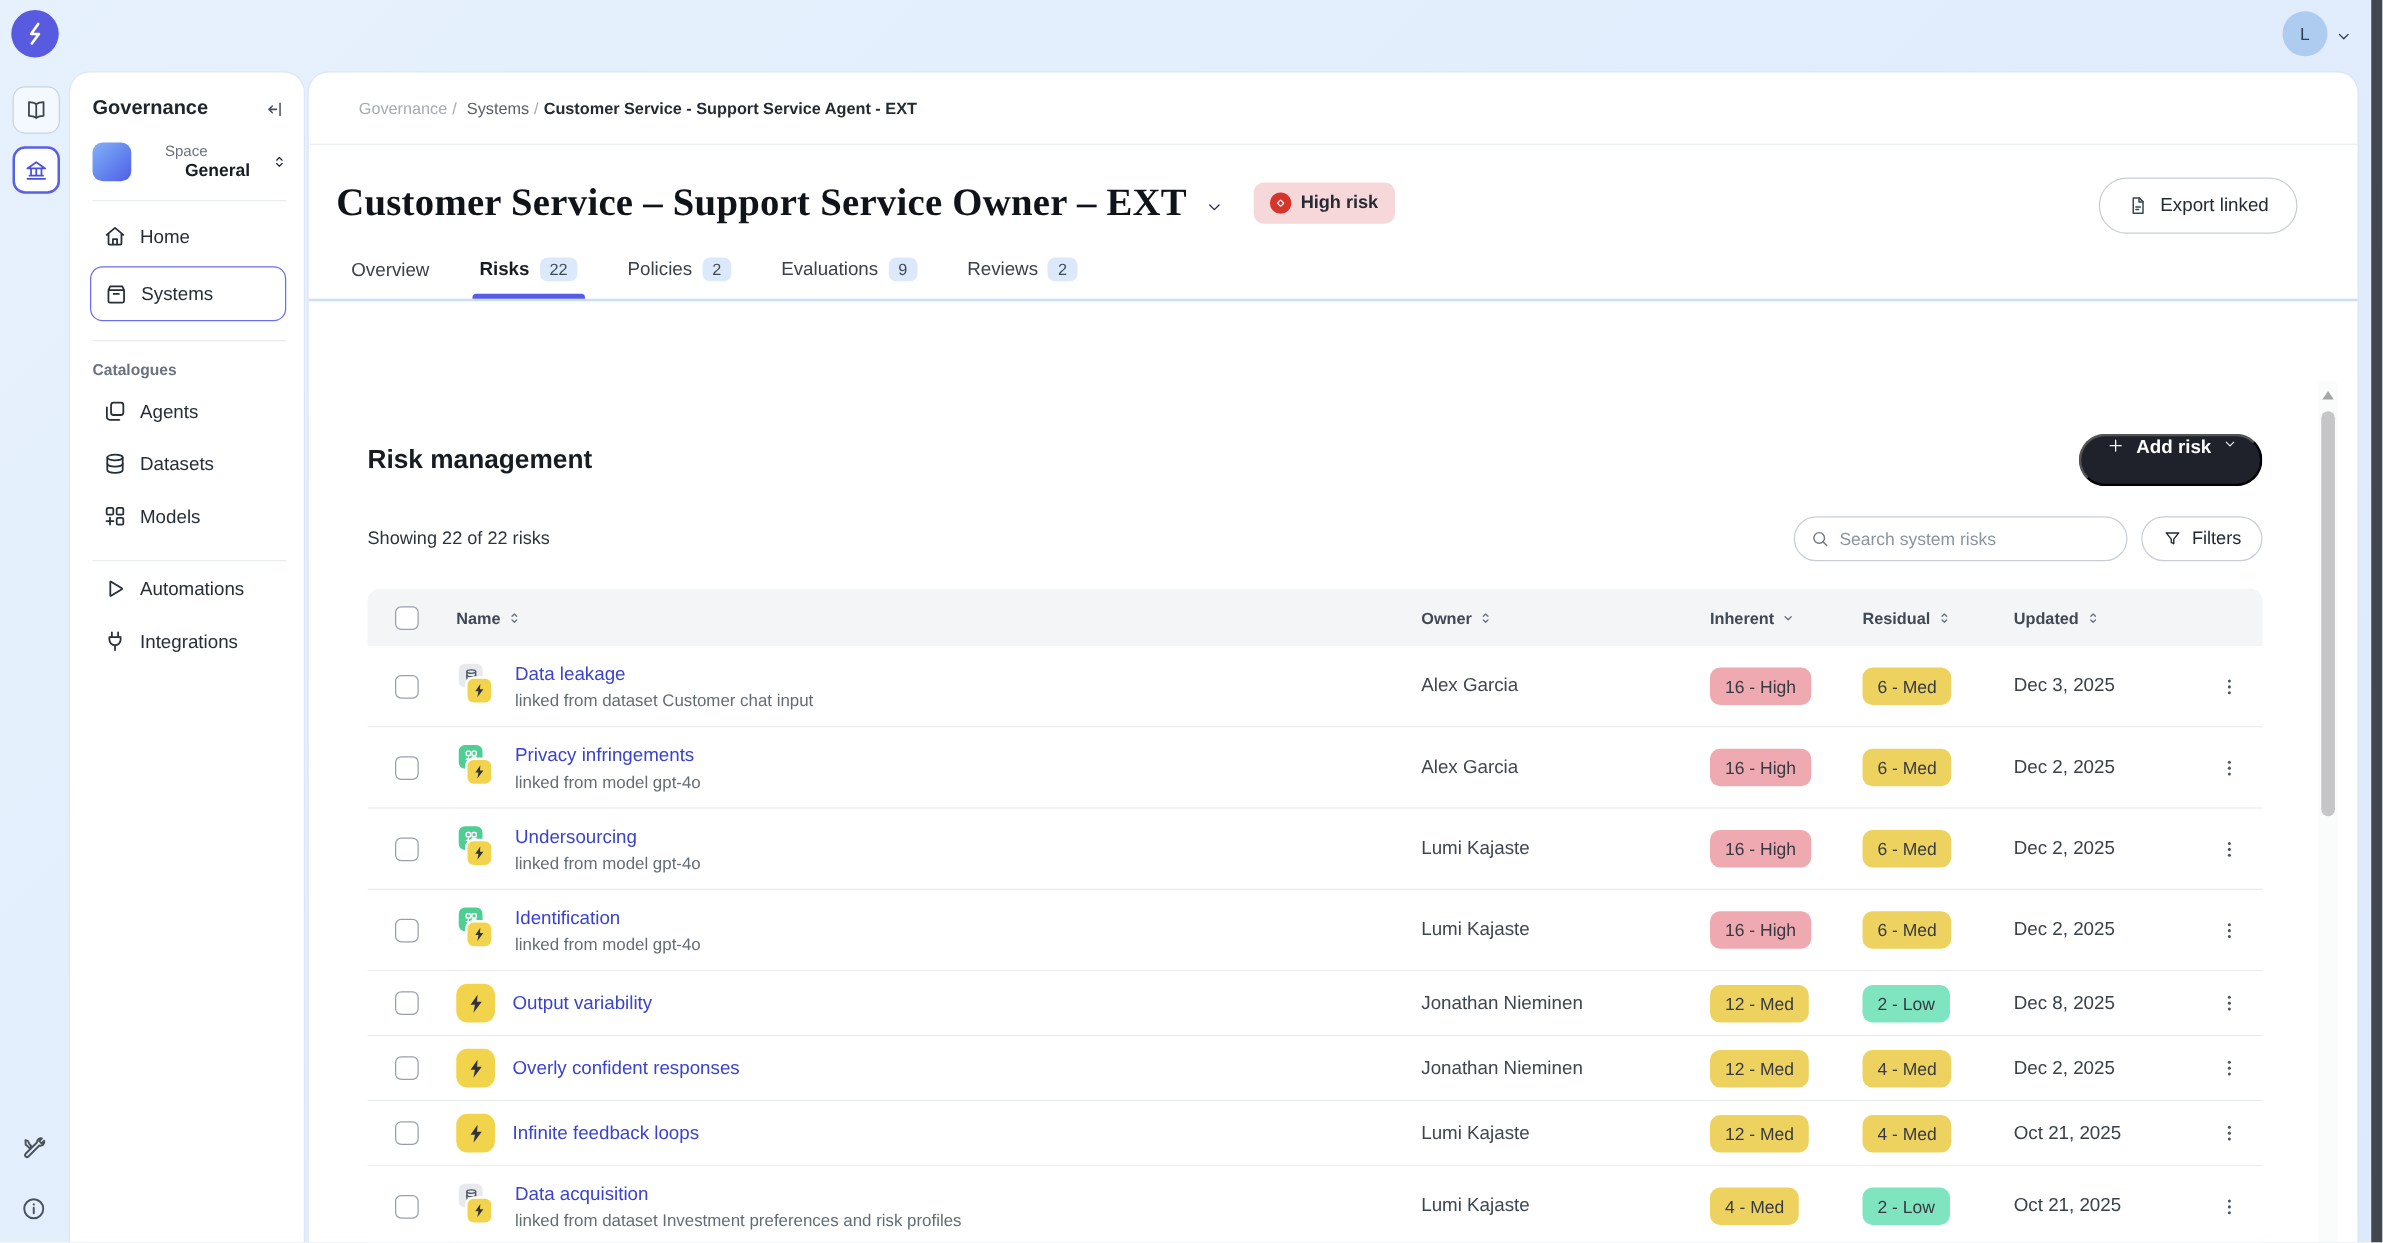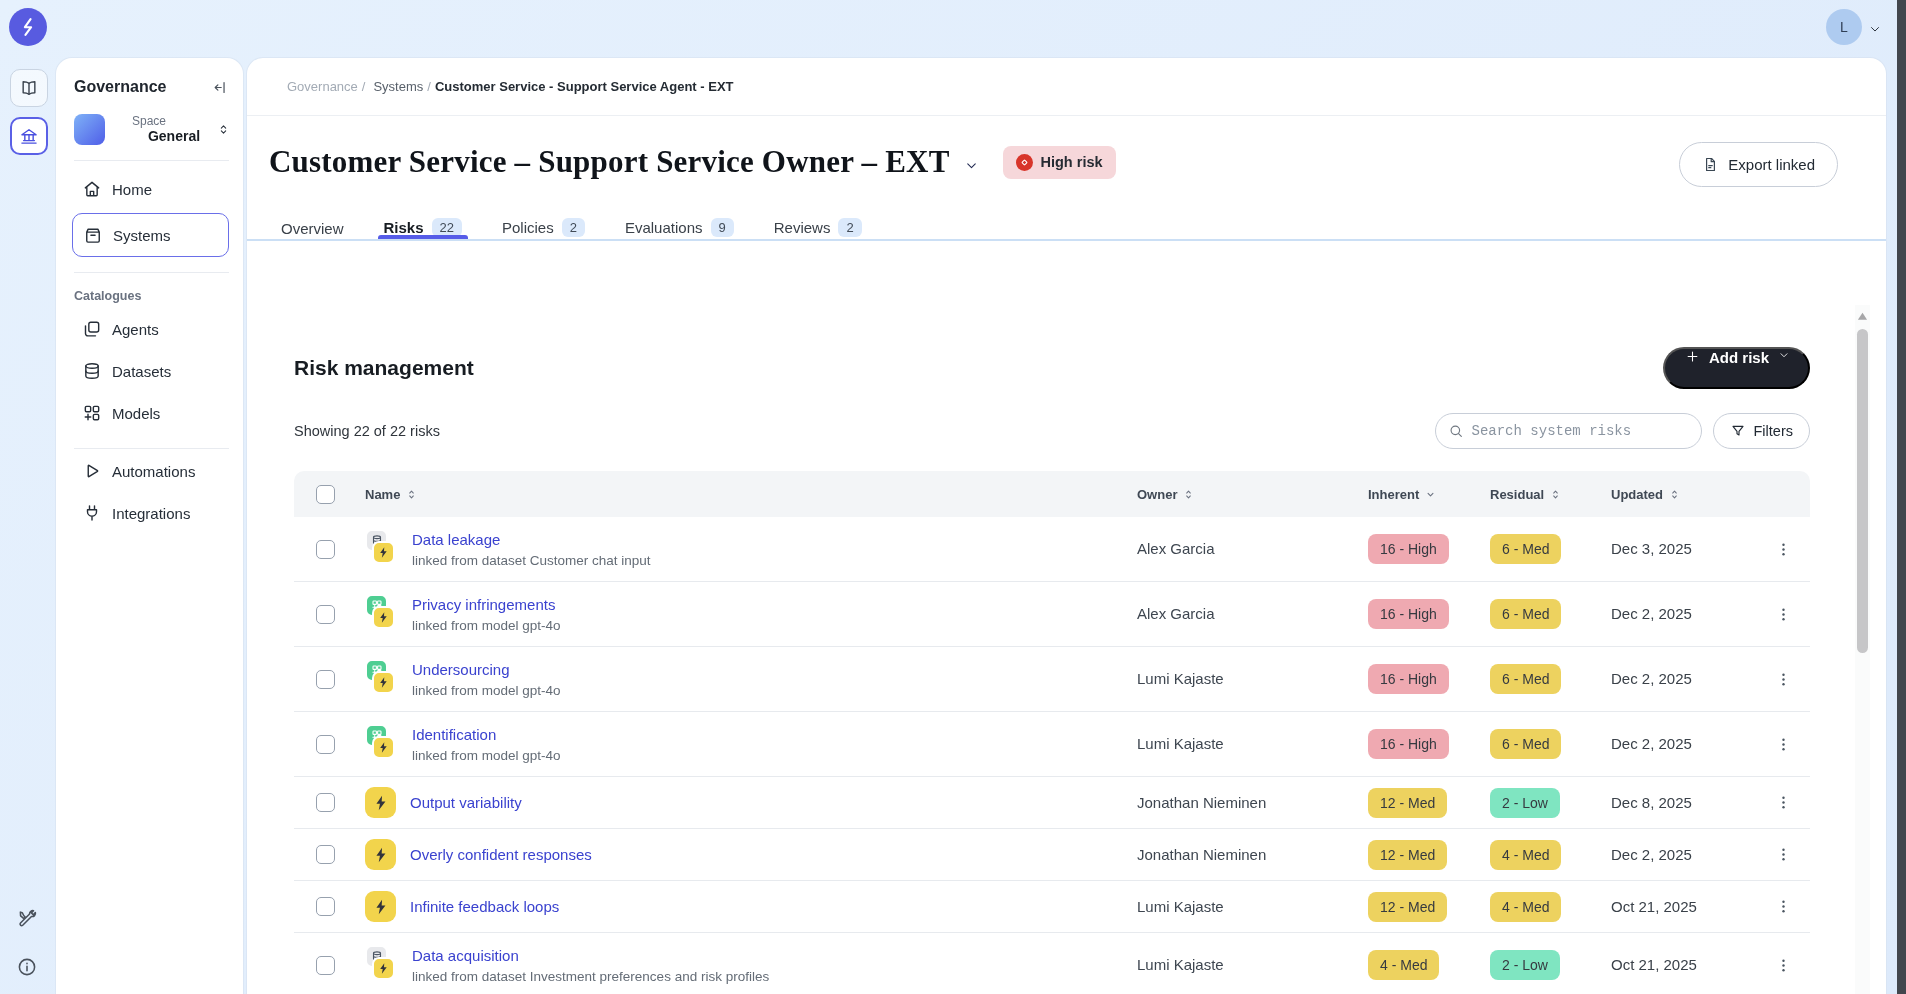--- a/index.html
+++ b/index.html
@@ -74,41 +74,41 @@
                     display:flex; align-items:center; justify-content:center; }
   .risk-pill .lbl { font-size:14.5px; font-weight:600; color:#262B33; }
   .export-btn { position:absolute; right:48px; top:84px; height:45px; padding:0 22px;
                 border:1px solid #C8CED8; border-radius:23px; background:#fff; display:flex;
                 align-items:center; gap:9px; font-size:15px; color:#222A33; cursor:pointer; }
   .export-btn .eic { color:#3A4753; }
 
   .tabs { display:flex; align-items:flex-end; gap:40px; padding:0 0 0 34px; margin-top:20px; height:39px;
           position:relative; }
   .tab { display:flex; align-items:center; gap:8px; font-size:15px; color:#3A4149; cursor:pointer;
-         padding-bottom:2px; position:relative; }
+         padding-bottom:14px; position:relative; }
   .tab.active { font-weight:700; color:#171C22; }
   .tab .cnt { background:#DBE9FB; color:#414B57; font-size:13px; border-radius:6px; padding:2px 8px; font-weight:400; }
   .tab .underline { position:absolute; left:-6px; right:-6px; bottom:0; height:4px;
                     background:#565CE8; border-radius:3px 3px 0 0; }
   .tabs-border { height:2px; background:#CBDFF5; }
 
   
   .content { position:absolute; left:0; top:247px; right:0; bottom:0; overflow:hidden; }
   .content-inner { margin-left:47px; width:1516px; position:relative; }
   .rm-row { display:flex; align-items:center; justify-content:space-between; margin-top:42px; }
   .rm-title { font-size:21px; font-weight:700; color:#171C22; }
   .add-btn { height:42px; padding:0 18px 0 20px; background:#1F222B; color:#fff; border-radius:22px;
              display:flex; align-items:flex-start; gap:9px; font-size:15px; font-weight:600; cursor:pointer; }
   .ctl-row { display:flex; align-items:center; justify-content:space-between; margin-top:24px; }
   .showing { font-size:14.5px; color:#2F353C; }
   .ctl-right { display:flex; align-items:center; gap:11px; }
   .search-box { width:267px; height:36px; border:1px solid #C8CED8; border-radius:18px;
                 display:flex; align-items:center; padding:0 12px; gap:8px; background:#fff; }
   .search-box input { border:none; outline:none; flex:1; font-size:14px; color:#242B33; background:transparent;
-                      font-family:Liberation Mono, monospace; }
+                      font-family:Liberation Sans, sans-serif; }
   .search-box input::placeholder { color:#8A94A0; }
   .search-ic { color:#6F7780; }
   .filters-btn { height:36px; padding:0 16px; border:1px solid #C8CED8; border-radius:18px; background:#fff;
                  display:flex; align-items:center; gap:8px; font-size:14.5px; color:#212933; cursor:pointer; }
 
   
   .tbl { margin-top:22px; }
   .thead { display:flex; align-items:center; height:46px; background:#F3F5F7; border-radius:10px 10px 0 0;
            font-size:13px; font-weight:700; color:#3F4854; }
   .col-chk { width:52px; display:flex; justify-content:flex-end; padding-right:11px; }

